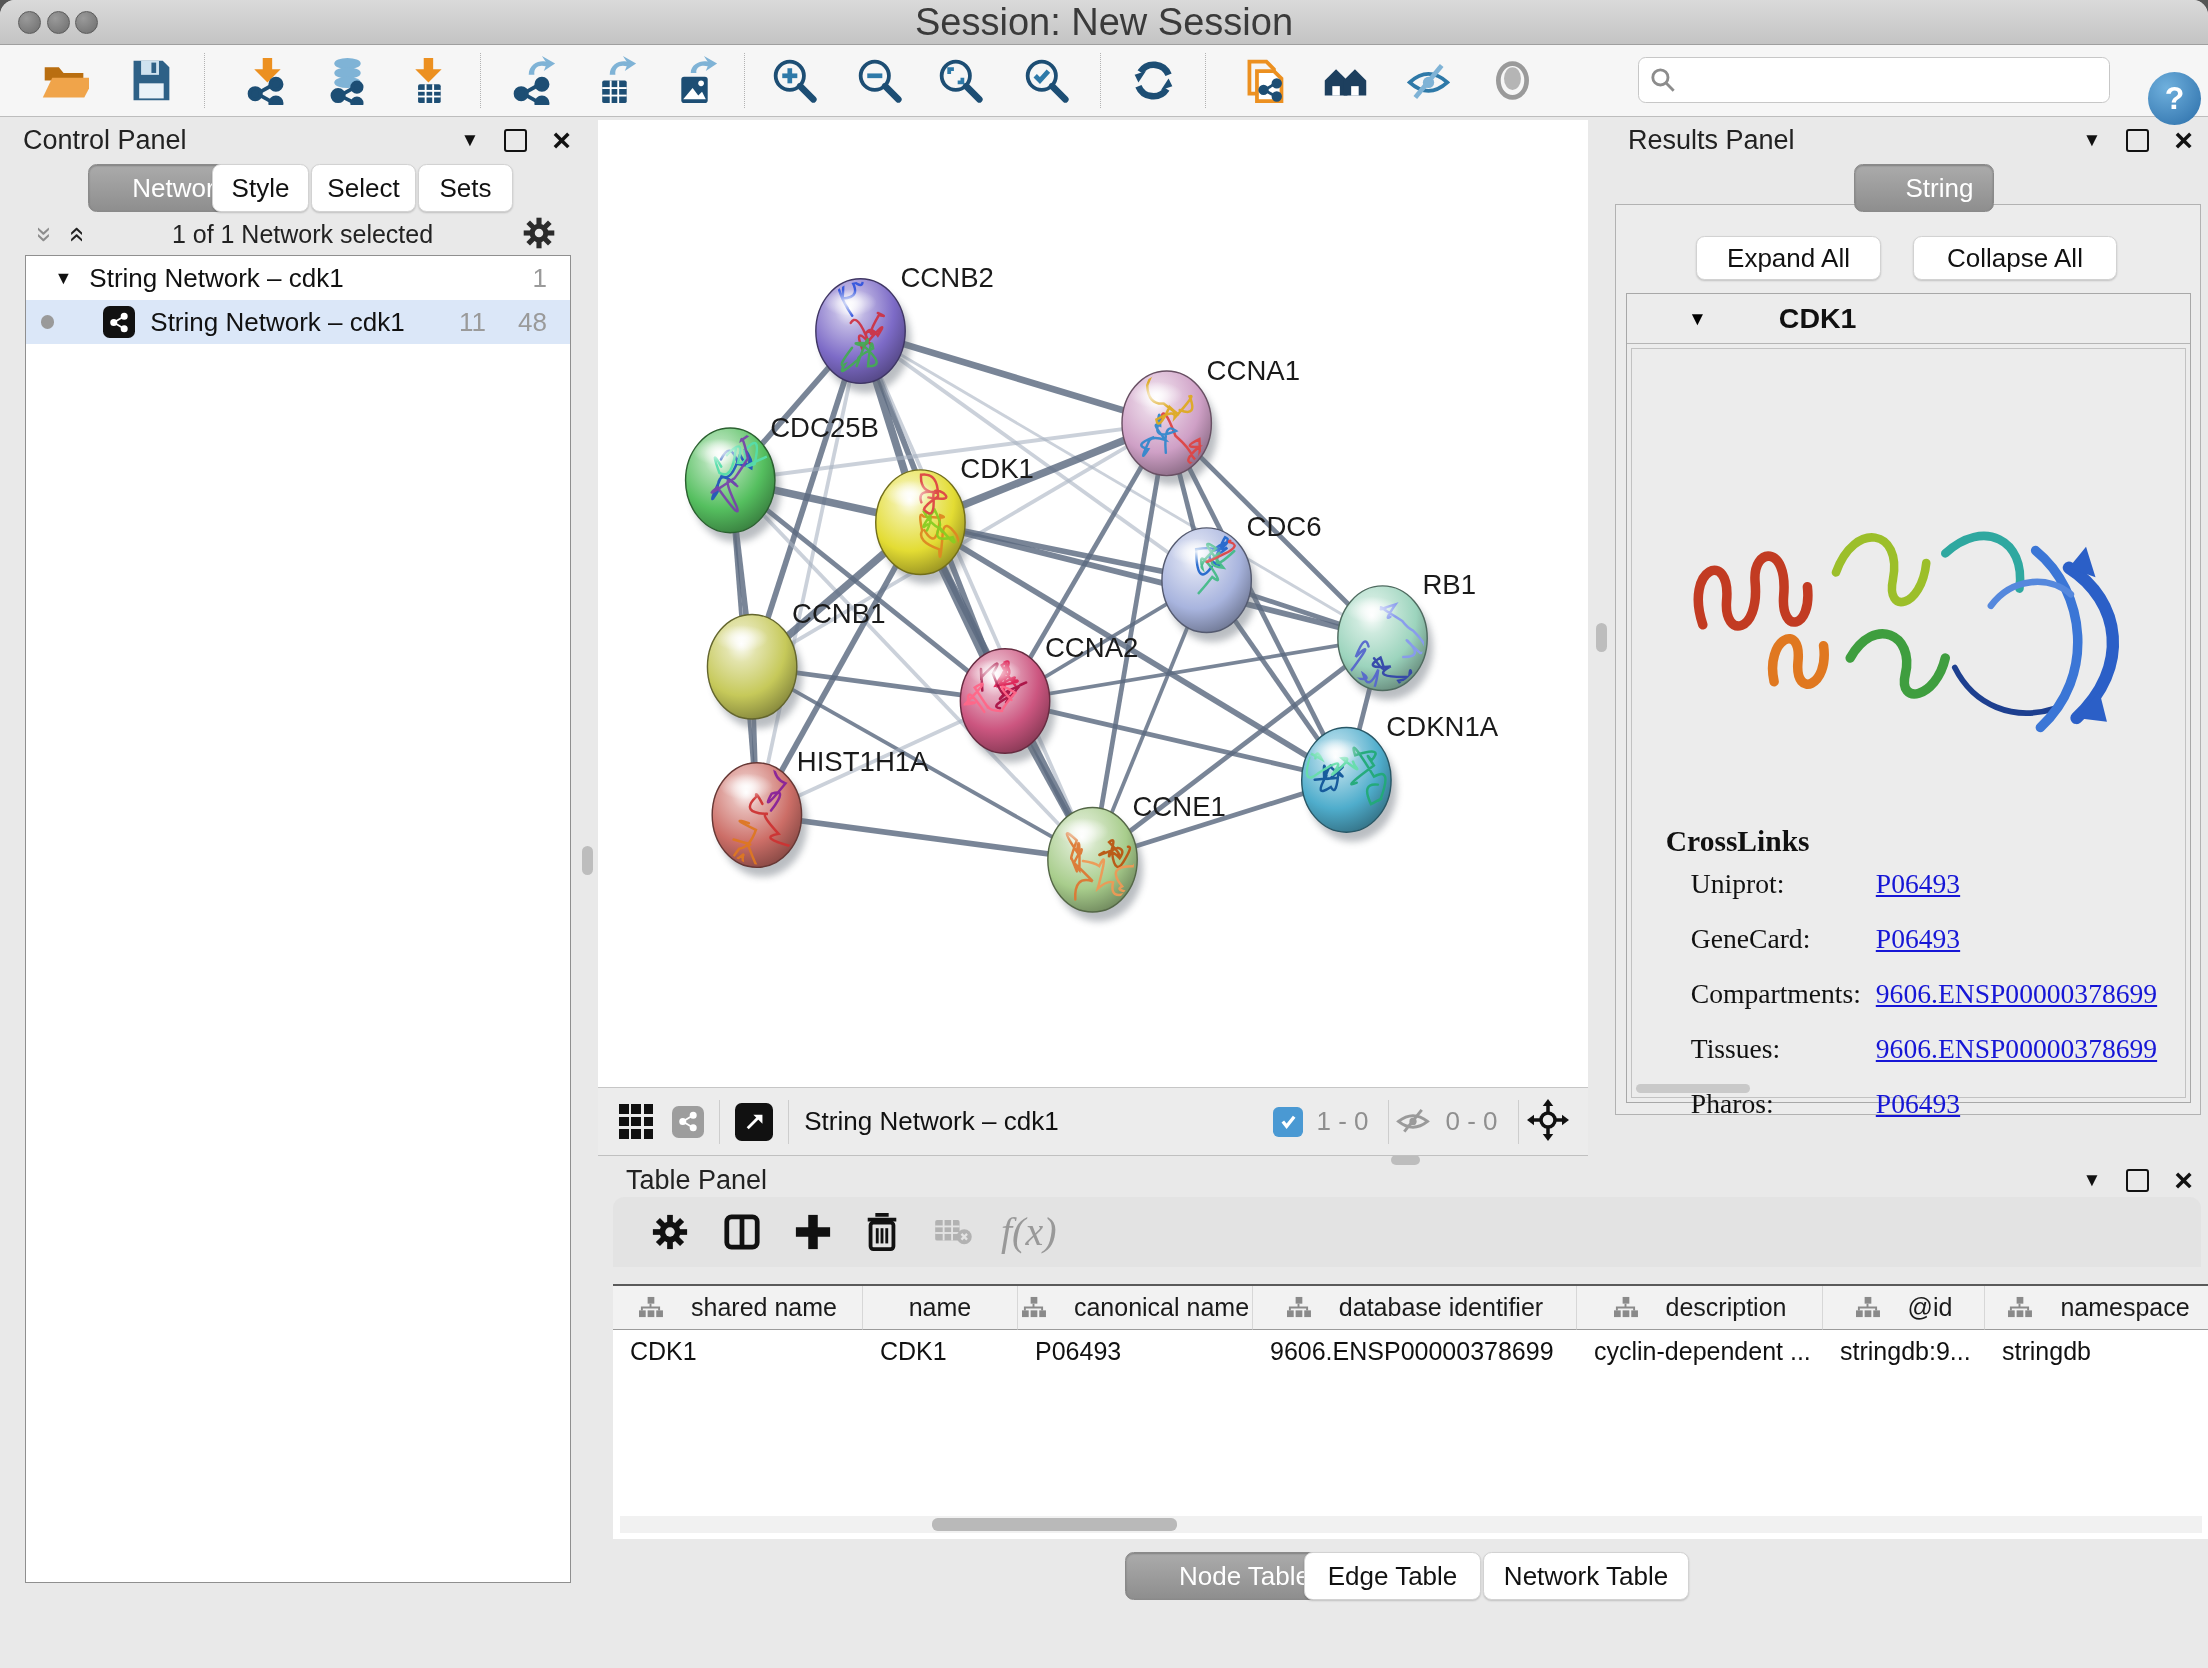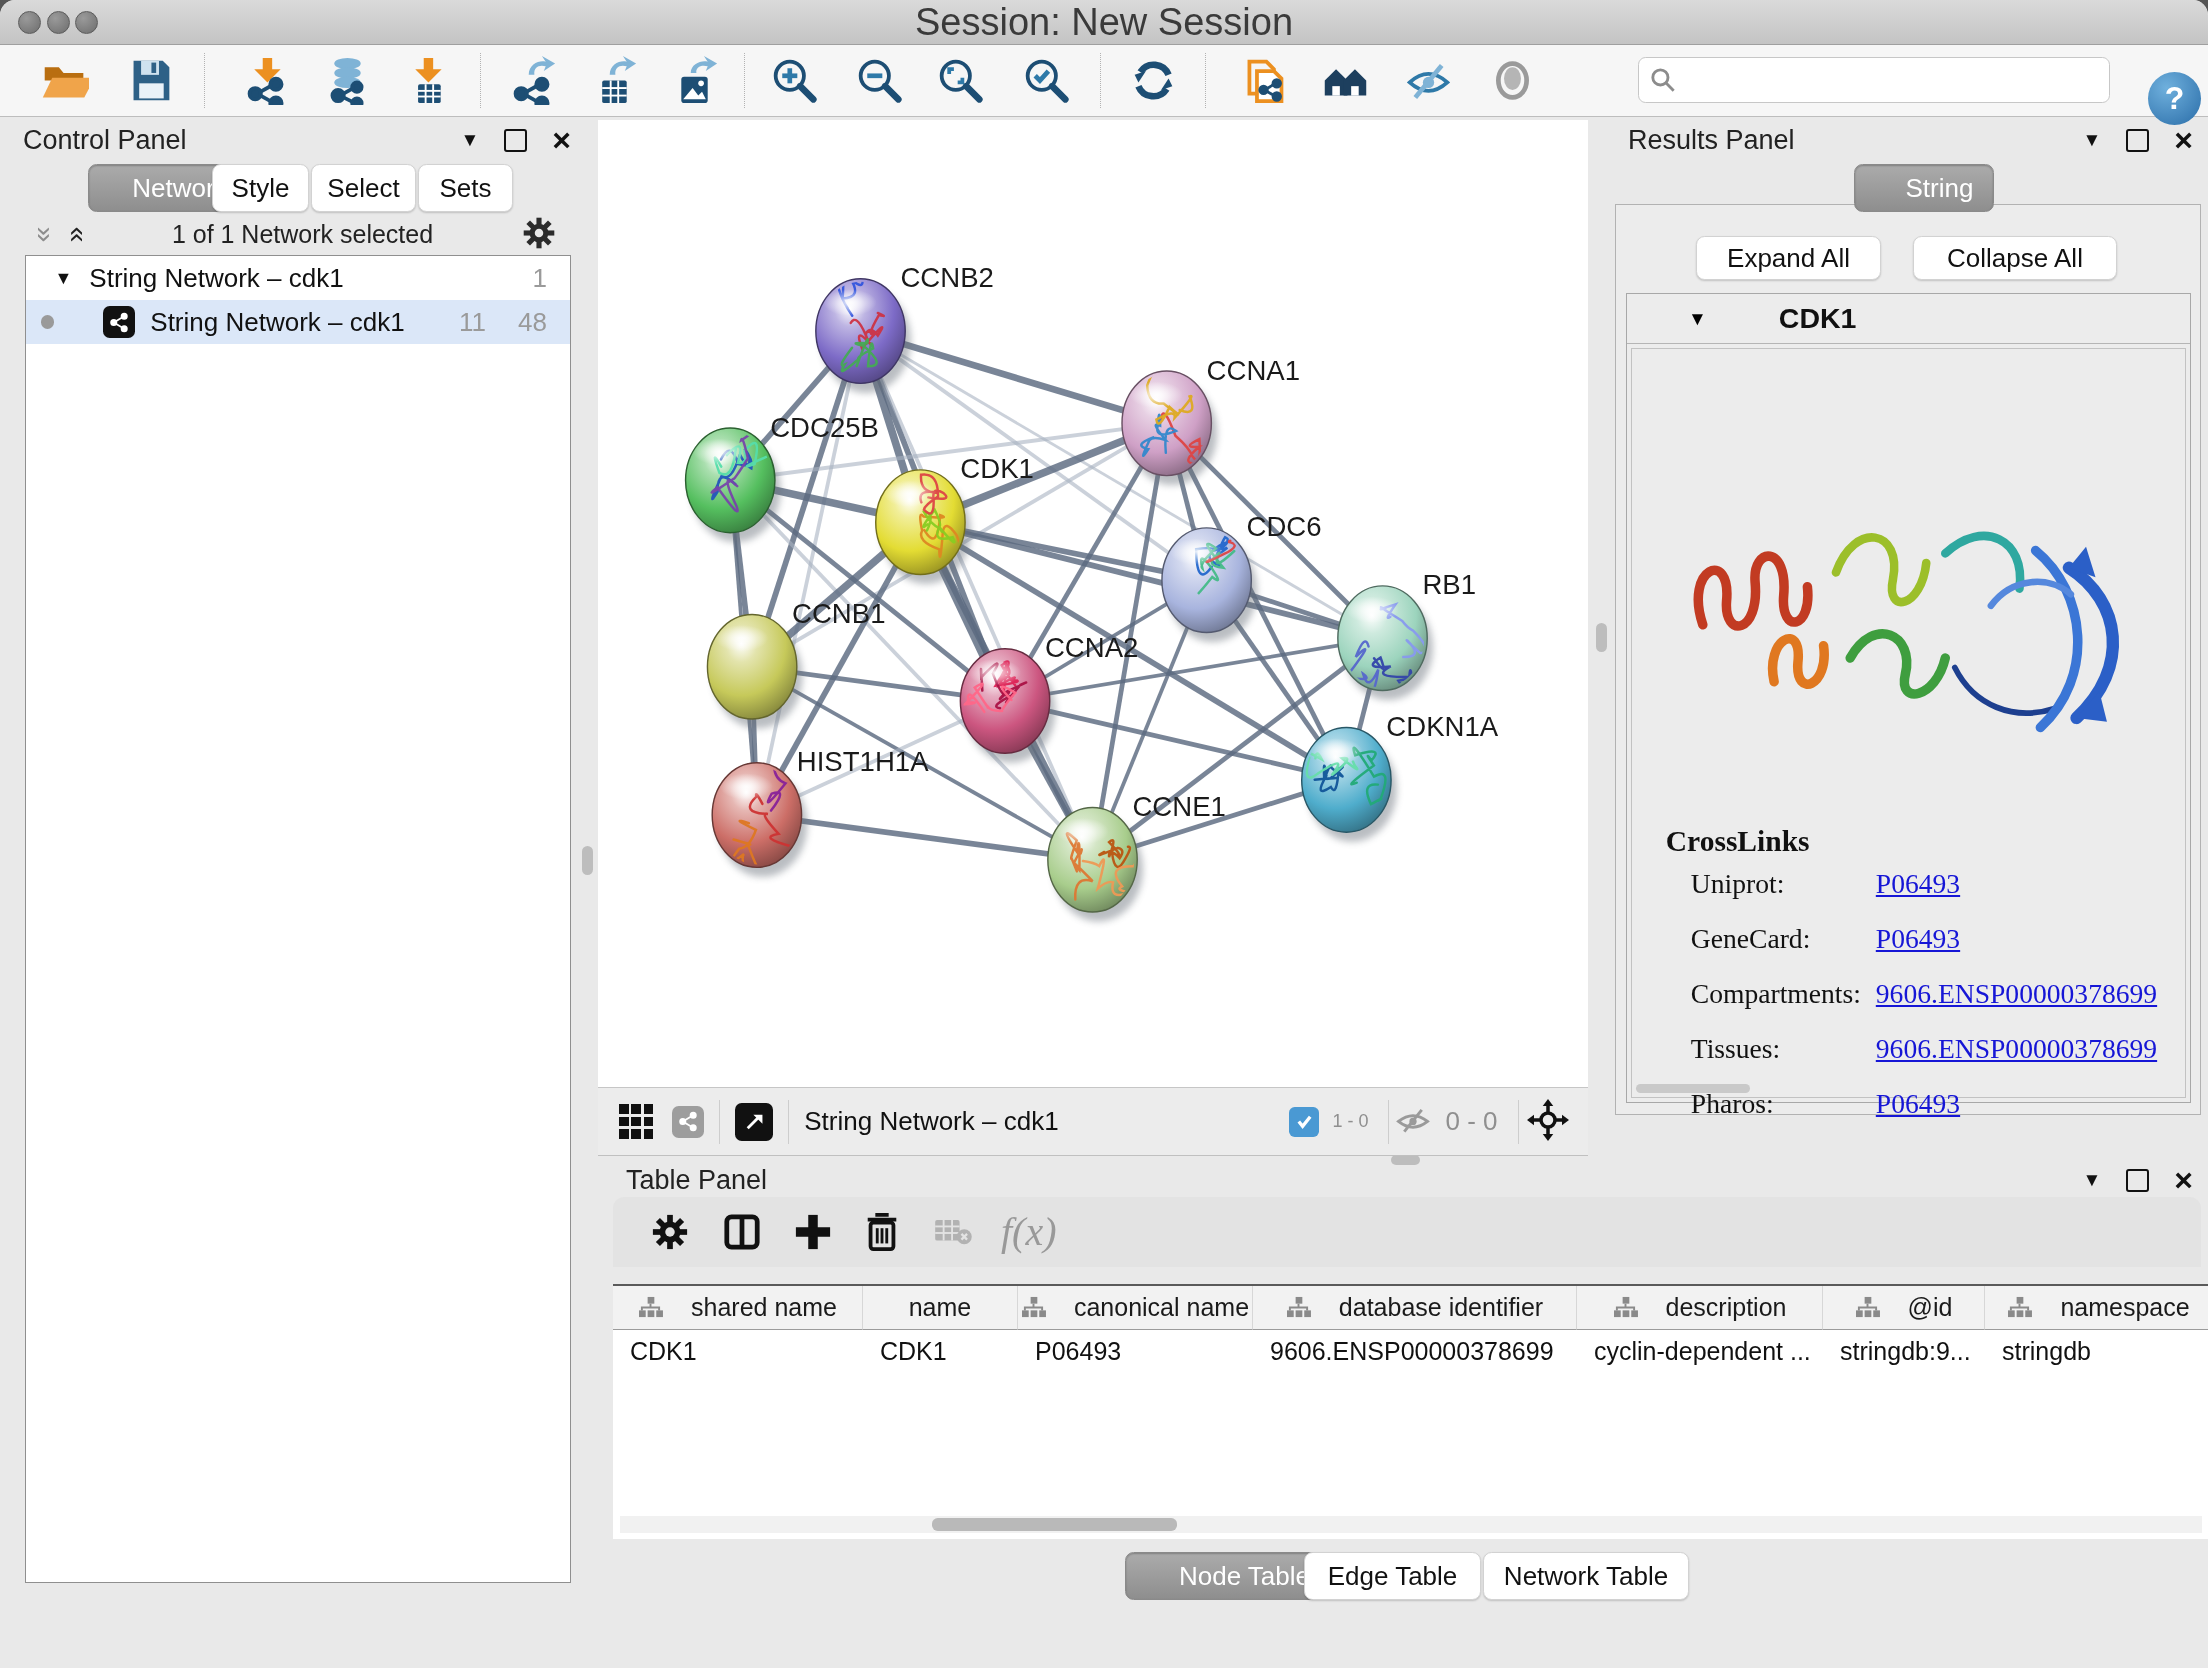--- a/index.html
+++ b/index.html
@@ -604,21 +604,21 @@
         </svg>
     </span>
     <span class="fsep"></span>
     <span style="font-size:26px;color:#111;">String Network – cdk1</span>
     <span style="flex:1;"></span>
     <span style="width:30px;height:30px;border-radius:5.7px;background:#4a99d3;display:flex;align-items:center;justify-content:center;">
       <svg style="width:19px;height:19px;" viewBox="0 0 20 20">
           <path d="M4 10 l4 5 8-10" stroke="#fff" stroke-width="3.5" fill="none"></path>
         </svg>
     </span>
-    <span style="margin:0 13.3px;font-size:18px;color:#8f8f8f;">1 - 0</span>
+    <span style="margin:0 13.3px;font-size:26px;color:#8f8f8f;">1 - 0</span>
     <span class="fsep" style="margin:0 5.7px;"></span>
     <span>
       <svg style="width:38px;height:32px;" viewBox="0 0 52 44">
           <path d="M6 24 Q26 8 46 24 Q26 40 6 24 Z" fill="none" stroke="#9a9a9a" stroke-width="4"></path>
           <circle cx="26" cy="24" r="5" fill="#9a9a9a"></circle>
           <line x1="14" y1="38" x2="38" y2="8" stroke="#9a9a9a" stroke-width="4"></line>
         </svg>
     </span>
     <span style="margin:0 13.3px;font-size:26px;color:#8f8f8f;">0 - 0</span>
     <span class="fsep" style="margin:0 7.6px;"></span>

